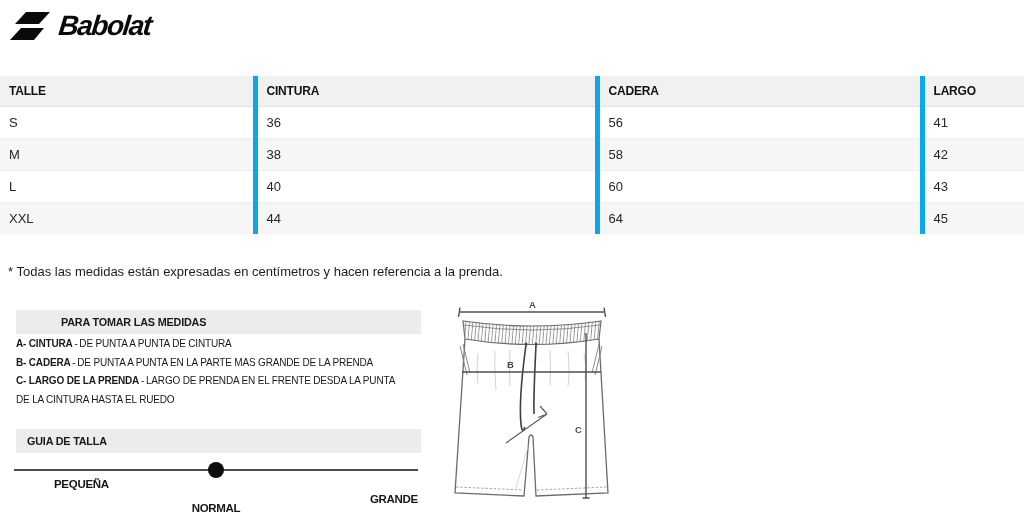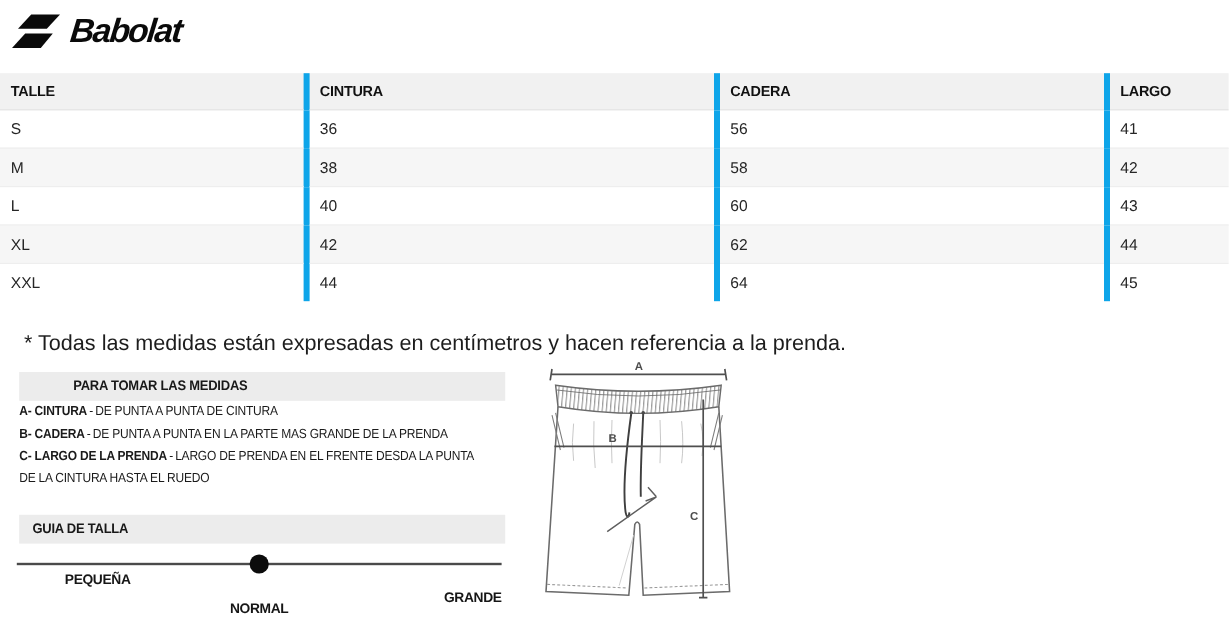--- a/index.html
+++ b/index.html
@@ -12,35 +12,35 @@
 
   
   .logo { position:absolute; left:10px; top:8px; height:36px; display:flex; align-items:center; gap:7px; }
   .logo-text {
     font-style:italic; font-weight:800; font-size:28px; letter-spacing:-1.5px;
     color:#0a0a0a; transform:skewX(-6deg); transform-origin:0 100%;
   }
 
   
   .size-table {
-    position:absolute; left:0; top:61px; width:1024px;
+    position:absolute; left:0; top:76px; width:1024px;
     border-collapse:collapse; table-layout:fixed; font-size:13px; color:#262626;padding-left:20px;
   }
   .size-table th {
     background:#f1f1f1; height:30px; text-align:left; padding:0 0 0 9px;
     font-size:12px; font-weight:bold; letter-spacing:-0.2px; color:#111;
     border-bottom:1px solid #e0e0e0;
   }
   .size-table td { height:32px; padding:0 0 0 9px; }
   .size-table th + th, .size-table td + td { border-left:5px solid #0ea5e9; }
   .size-table tbody tr { border-top:1px solid #eeeeee; }
   .size-table tbody tr:nth-child(even) { background:#f6f6f6; }
 
   
-  .note { position:absolute; left:8px; top:264px; margin:12px; font-size:18px; color:#1d1d1d; }
+  .note { position:absolute; left:8px; top:264px; margin:0; font-size:13px; color:#1d1d1d; }
 
   
   .section-bar {
     position:absolute; left:16px; width:405px; height:24px; background:#ececec;
     display:flex; align-items:center; padding-left:11px;
   }
   .section-bar span {
     font-size:11.5px; font-weight:bold; letter-spacing:-0.2px; color:#181818;
     display:inline-block; transform:scaleX(0.94); transform-origin:0 50%;
   }
@@ -110,26 +110,20 @@
         <td>58</td>
         <td>42</td>
       </tr>
       <tr>
         <td>L</td>
         <td>40</td>
         <td>60</td>
         <td>43</td>
       </tr>
       <tr>
-        <td>XL</td>
-        <td>42</td>
-        <td>62</td>
-        <td>44</td>
-      </tr>
-      <tr>
         <td>XXL</td>
         <td>44</td>
         <td>64</td>
         <td>45</td>
       </tr>
     </tbody>
   </table>
 
   <p class="note">* Todas las medidas están expresadas en centímetros y hacen referencia a la prenda.</p>
 

